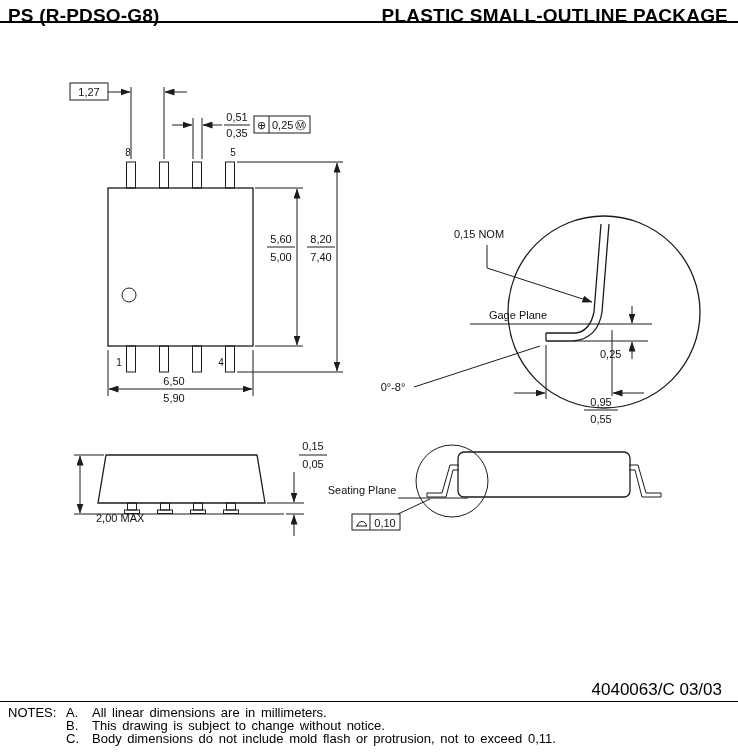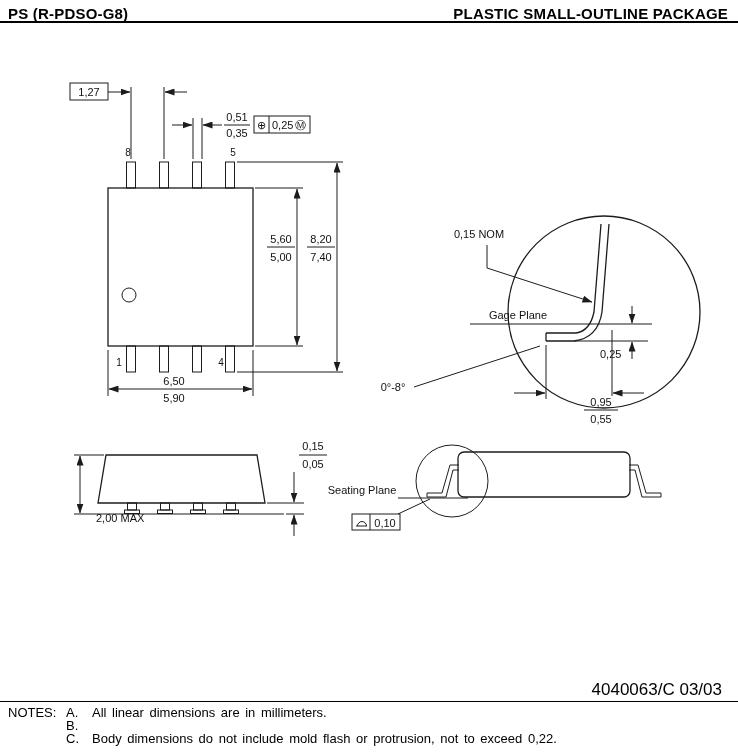--- a/index.html
+++ b/index.html
@@ -1,18 +1,18 @@
 <!DOCTYPE html>
 <html><head>
 <meta charset="utf-8">
 <style>
   html,body{margin:0;padding:0;background:#fff}
   .page{position:relative;width:738px;height:753px;background:#fff;overflow:hidden;
         font-family:"Liberation Sans",sans-serif;color:#000}
-  .hdr{position:absolute;top:5px;font-weight:bold;font-size:15px;letter-spacing:.2px}
+  .hdr{position:absolute;top:5px;font-weight:bold;font-size:19px;letter-spacing:.2px}
   .hdr-left{left:8px}
   .hdr-right{right:10px}
   .rule{position:absolute;left:0;width:738px;background:#000}
   .rule-top{top:21px;height:2px}
   .rule-bottom{top:701px;height:1px}
   svg.drawing{position:absolute;left:0;top:0}
   svg text{font-family:"Liberation Sans",sans-serif;fill:#111}
   .ln{stroke:#1c1c1c;stroke-width:1;fill:none}
   .thk{stroke-width:1.3}
   .dim{font-size:11px}
@@ -203,21 +203,22 @@
 
   <div class="notes">
     <div class="row">
       <span class="lab">NOTES:</span>
       <span class="ltr">A.</span>
       <span class="txt">All linear dimensions are in millimeters.</span>
     </div>
     <div class="row">
       <span class="lab"></span>
       <span class="ltr">B.</span>
+      <span class="txt">This drawing is subject to change without notice.</span>
     </div>
     <div class="row">
       <span class="lab"></span>
       <span class="ltr">C.</span>
-      <span class="txt">Body dimensions do not include mold flash or protrusion, not to exceed 0,22.</span>
+      <span class="txt">Body dimensions do not include mold flash or protrusion, not to exceed 0,11.</span>
     </div>
   </div>
 
 </div>
 
 </body></html>

